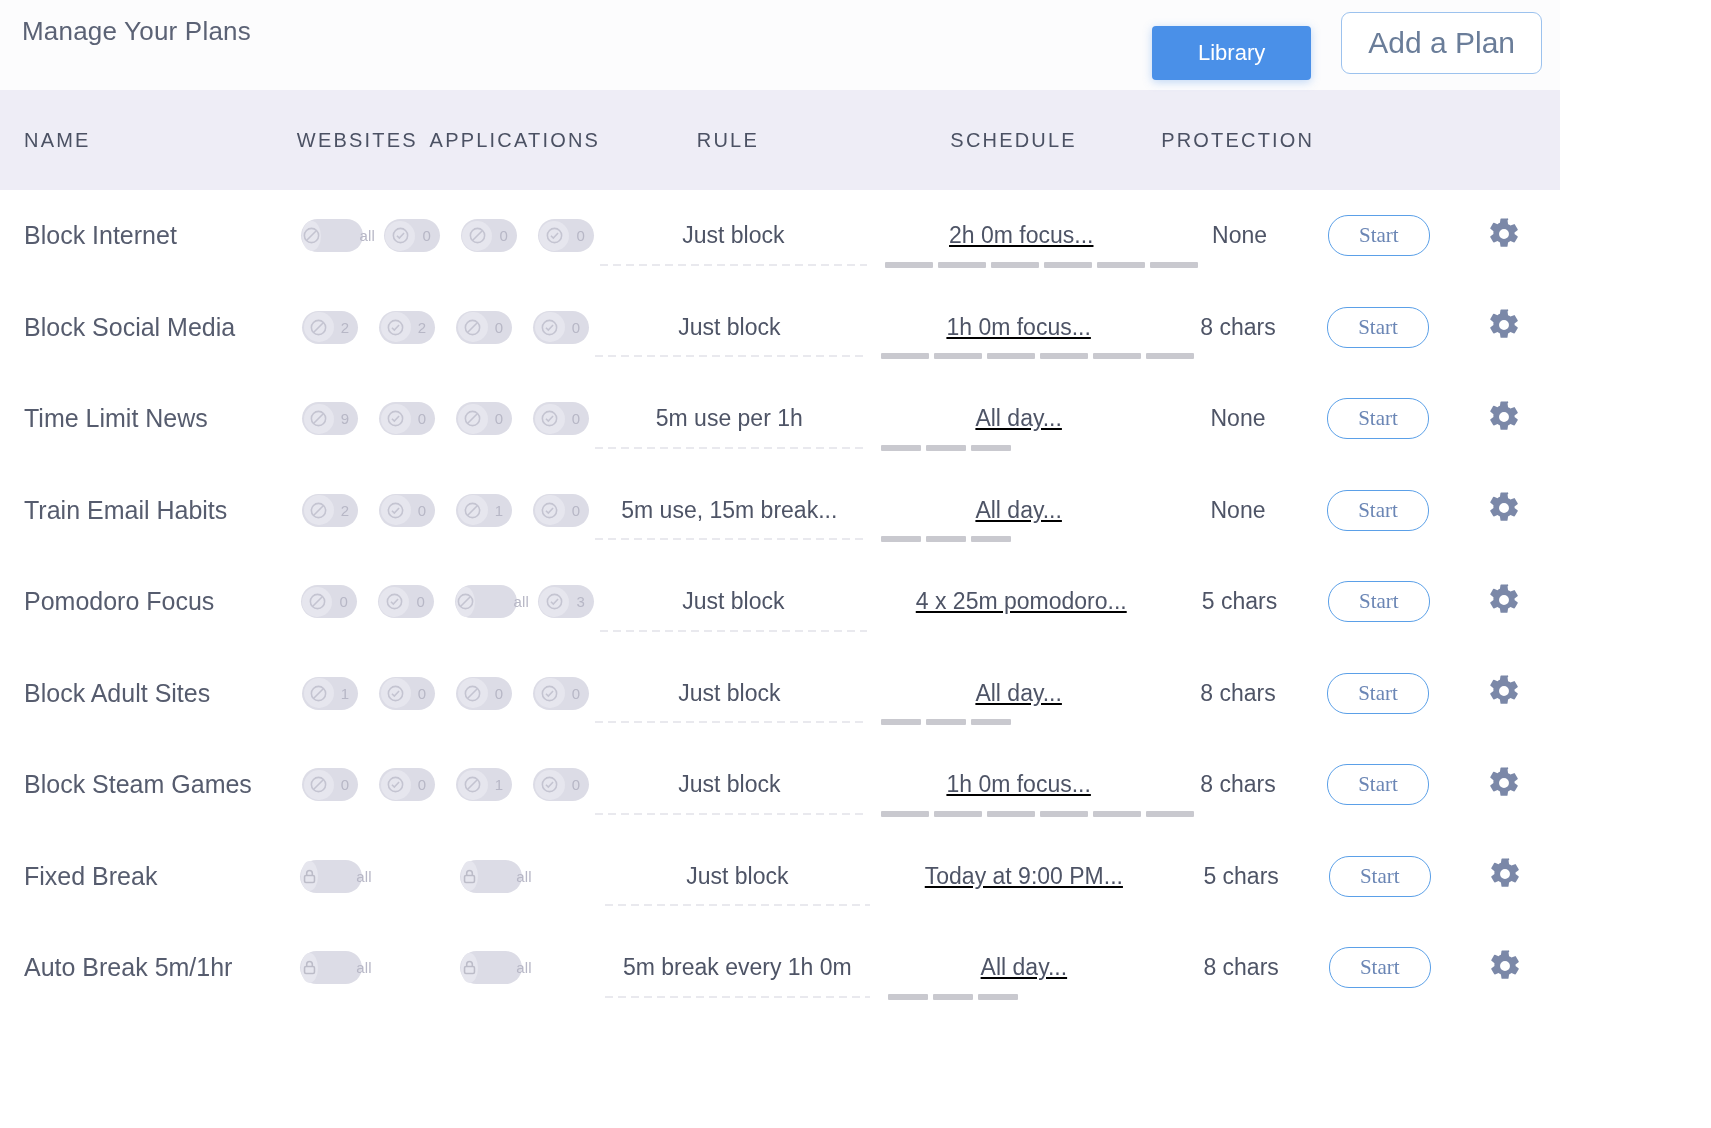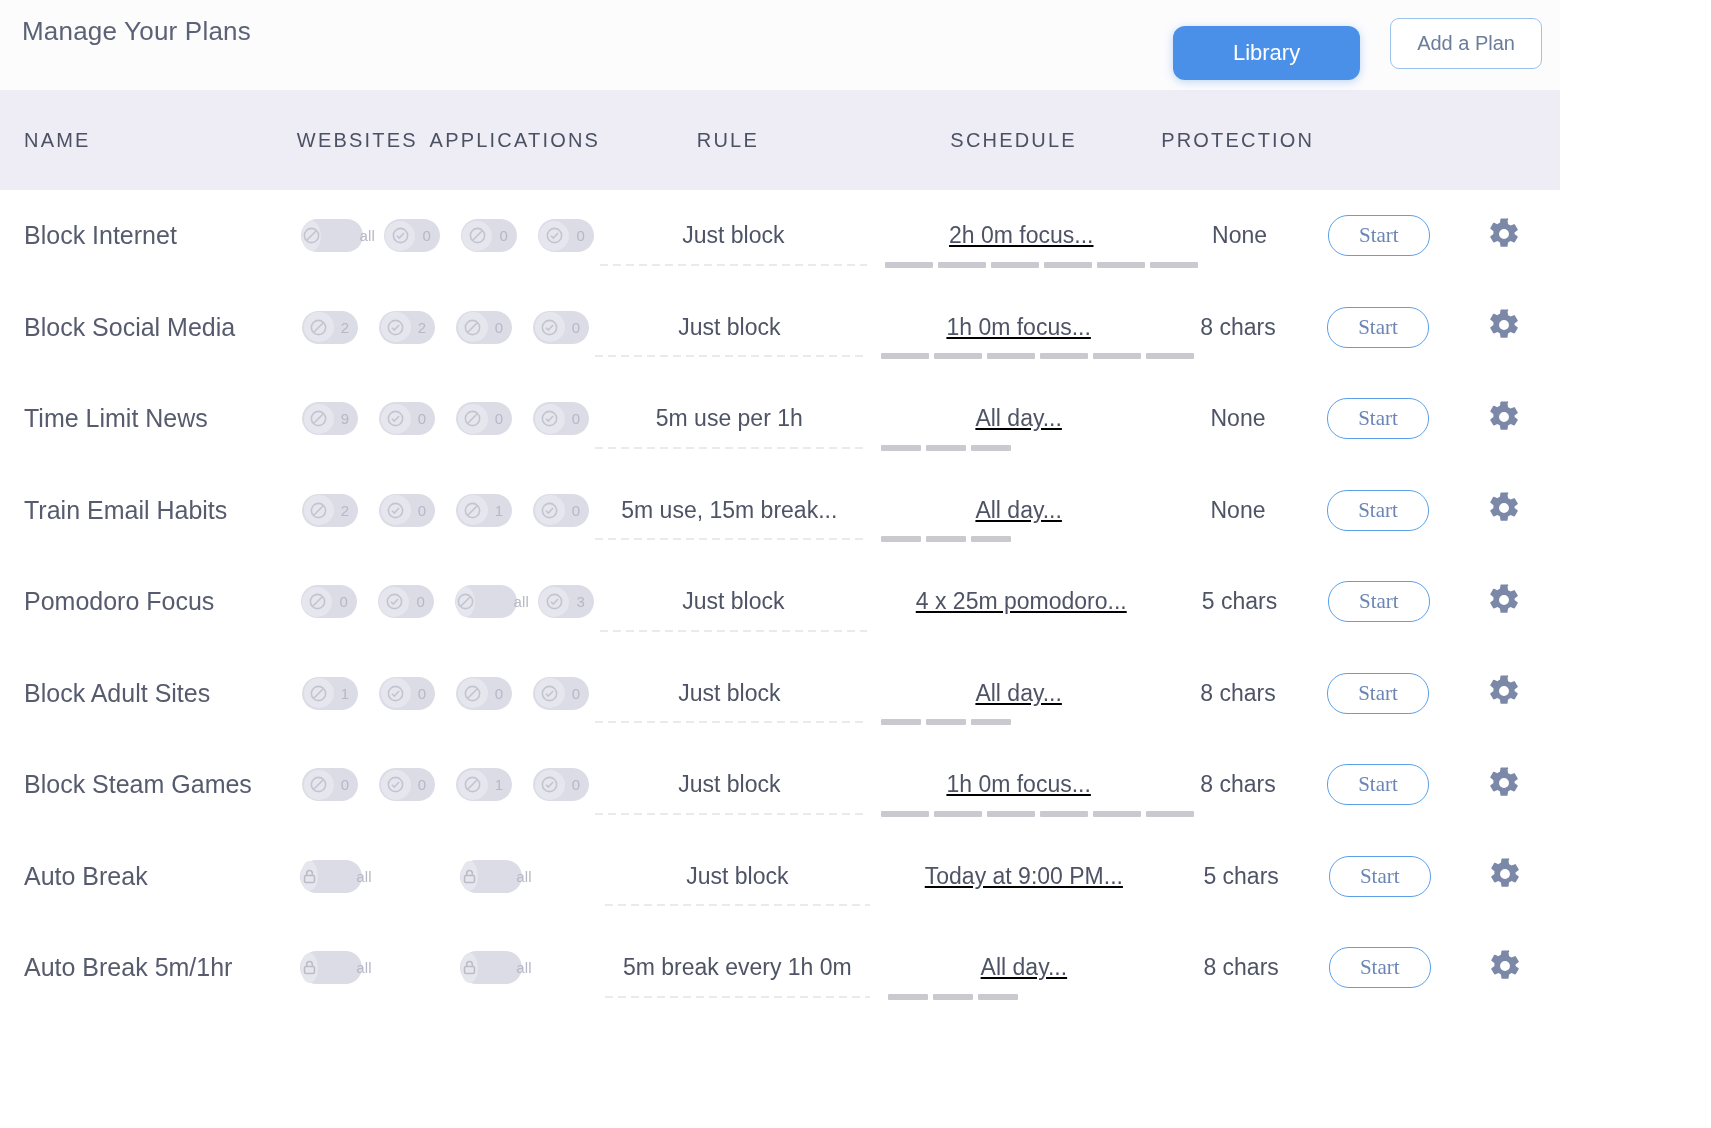--- a/index.html
+++ b/index.html
@@ -42,35 +42,35 @@
     top: 0;
     display: flex;
     gap: 30px;
     align-items: center;
     height: 58px;
   }
   .btn-library {
     background: #4a90e8;
     color: #ffffff;
     border: none;
-    border-radius: 12px;
+    border-radius: 4px;
     font-size: 22px;
-    padding: 14px 60px;
+    padding: 14px 46px;
     font-family: inherit;
     cursor: pointer;
     box-shadow: 0 2px 10px rgba(74,144,232,.35);
     white-space: nowrap;
     margin-top: 48px;
   }
   .btn-addplan {
     background: #ffffff;
     color: #6a7d99;
     border: 1.6px solid #9cc2ee;
     border-radius: 9px;
-    font-size: 20px;
+    font-size: 30px;
     padding: 13px 26px;
     font-family: inherit;
     cursor: pointer;
     white-space: nowrap;
     margin-top: 28px;
   }
 
   
   .table-head {
     height: 100px;
@@ -710,21 +710,21 @@
           </div>
         </div>
         <div class="col-protection"><span class="protection-text">8 chars</span></div>
         <div class="col-action"><button class="btn-start">Start</button></div>
         <div class="col-gear"><span class="gear"><svg width="34" height="34" viewBox="0 0 24 24" fill="#7b88a8">
               <path d="M19.43 12.98c.04-.32.07-.64.07-.98s-.03-.66-.07-.98l2.11-1.65a.5.5 0 0 0 .12-.64l-2-3.46a.5.5 0 0 0-.61-.22l-2.49 1a7.3 7.3 0 0 0-1.69-.98l-.38-2.65A.49.49 0 0 0 14 1h-4a.49.49 0 0 0-.49.42l-.38 2.65c-.61.25-1.17.58-1.69.98l-2.49-1a.5.5 0 0 0-.61.22l-2 3.46a.5.5 0 0 0 .12.64l2.11 1.65c-.04.32-.07.65-.07.98s.03.66.07.98l-2.11 1.65a.5.5 0 0 0-.12.64l2 3.46c.12.22.39.3.61.22l2.49-1c.52.4 1.08.73 1.69.98l.38 2.65c.04.24.24.42.49.42h4c.25 0 .45-.18.49-.42l.38-2.65c.61-.25 1.17-.58 1.69-.98l2.49 1c.22.08.49 0 .61-.22l2-3.46a.5.5 0 0 0-.12-.64l-2.11-1.65zM12 15.5A3.5 3.5 0 1 1 15.5 12 3.5 3.5 0 0 1 12 15.5z"></path>
             </svg></span></div>
       </div>
       <div class="row">
         <div class="col-name">
-          <div class="plan-name">Auto Break</div>
+          <div class="plan-name">Fixed Break</div>
         </div>
         <div class="col-websites" style="width: 304px;">
           <div class="pills">
             <div class="pill wide">
               <span class="knob">
                 <svg width="17" height="17" viewBox="0 0 24 24" fill="none" stroke="#9a9aaa" stroke-width="2.2">
                   <rect x="5" y="10.5" width="14" height="10" rx="2"></rect>
                   <path d="M8 10.5V7.5a4 4 0 0 1 8 0v3"></path>
                 </svg>
               </span>

